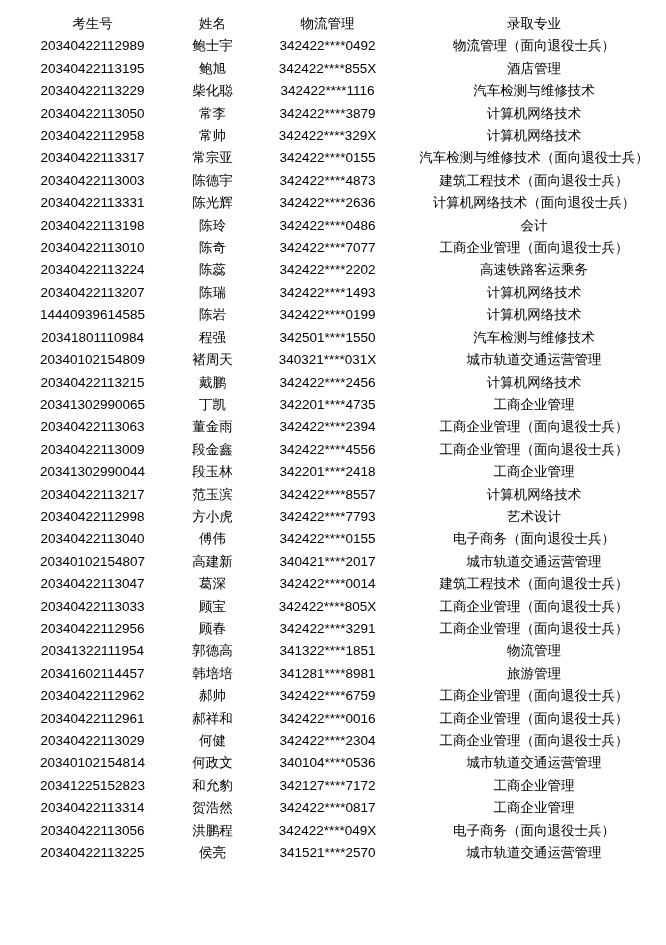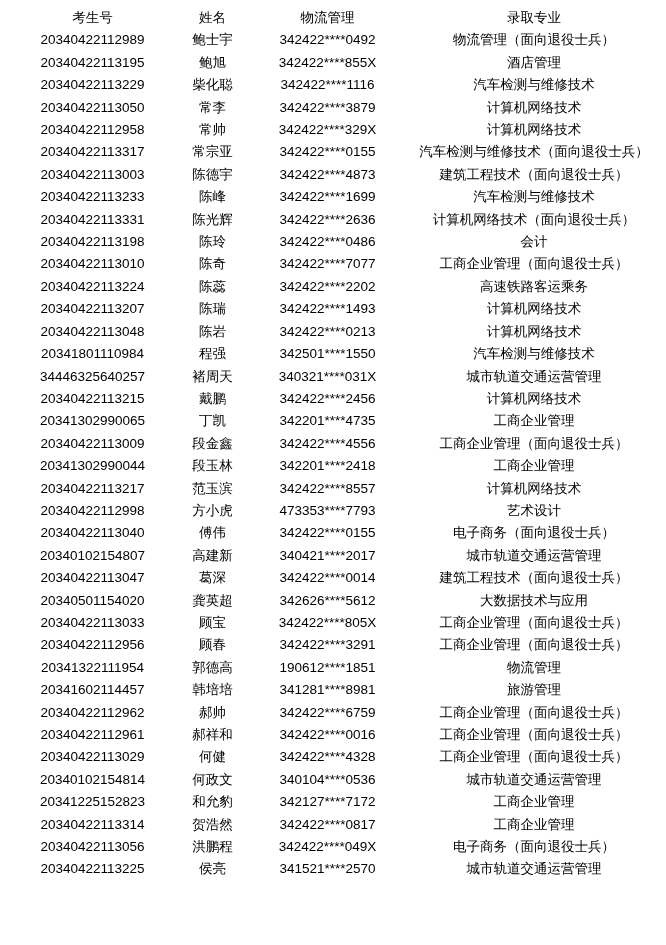--- a/index.html
+++ b/index.html
@@ -12,21 +12,21 @@
     background: #ffffff;
     color: #000000;
     font-family: "Liberation Sans", sans-serif;
     font-size: 13.5px;
     overflow: hidden;
   }
   table.roster {
     border-collapse: collapse;
     table-layout: fixed;
     width: 666px;
-    margin-top: 7px;
+    margin-top: 13px;
   }
   table.roster th,
   table.roster td {
     font-weight: normal;
     text-align: center;
     height: 22.4px;
     line-height: 22.4px;
     padding: 0;
     white-space: nowrap;
     overflow: visible;
@@ -96,26 +96,20 @@
           <td>342422****0155</td>
           <td>汽车检测与维修技术（面向退役士兵）</td>
         </tr>
         <tr>
           <td>20340422113003</td>
           <td>陈德宇</td>
           <td>342422****4873</td>
           <td>建筑工程技术（面向退役士兵）</td>
         </tr>
         <tr>
-          <td>20340422113233</td>
-          <td>陈峰</td>
-          <td>342422****1699</td>
-          <td>汽车检测与维修技术</td>
-        </tr>
-        <tr>
           <td>20340422113331</td>
           <td>陈光辉</td>
           <td>342422****2636</td>
           <td>计算机网络技术（面向退役士兵）</td>
         </tr>
         <tr>
           <td>20340422113198</td>
           <td>陈玲</td>
           <td>342422****0486</td>
           <td>会计</td>
@@ -132,71 +126,77 @@
           <td>342422****2202</td>
           <td>高速铁路客运乘务</td>
         </tr>
         <tr>
           <td>20340422113207</td>
           <td>陈瑞</td>
           <td>342422****1493</td>
           <td>计算机网络技术</td>
         </tr>
         <tr>
-          <td>20340422113048</td>
+          <td>14440939614585</td>
           <td>陈岩</td>
-          <td>342422****0213</td>
+          <td>342422****0199</td>
           <td>计算机网络技术</td>
         </tr>
         <tr>
           <td>20341801110984</td>
           <td>程强</td>
           <td>342501****1550</td>
           <td>汽车检测与维修技术</td>
         </tr>
         <tr>
-          <td>34446325640257</td>
+          <td>20340102154809</td>
           <td>褚周天</td>
           <td>340321****031X</td>
           <td>城市轨道交通运营管理</td>
         </tr>
         <tr>
           <td>20340422113215</td>
           <td>戴鹏</td>
           <td>342422****2456</td>
           <td>计算机网络技术</td>
         </tr>
         <tr>
           <td>20341302990065</td>
           <td>丁凯</td>
           <td>342201****4735</td>
           <td>工商企业管理</td>
         </tr>
         <tr>
+          <td>20340422113063</td>
+          <td>董金雨</td>
+          <td>342422****2394</td>
+          <td>工商企业管理（面向退役士兵）</td>
+        </tr>
+        <tr>
           <td>20340422113009</td>
           <td>段金鑫</td>
           <td>342422****4556</td>
           <td>工商企业管理（面向退役士兵）</td>
         </tr>
         <tr>
           <td>20341302990044</td>
           <td>段玉林</td>
           <td>342201****2418</td>
           <td>工商企业管理</td>
         </tr>
         <tr>
           <td>20340422113217</td>
           <td>范玉滨</td>
           <td>342422****8557</td>
           <td>计算机网络技术</td>
         </tr>
         <tr>
           <td>20340422112998</td>
           <td>方小虎</td>
-          <td>473353****7793</td>
+          <td>342422****7793</td>
           <td>艺术设计</td>
         </tr>
         <tr>
           <td>20340422113040</td>
           <td>傅伟</td>
           <td>342422****0155</td>
           <td>电子商务（面向退役士兵）</td>
         </tr>
         <tr>
           <td>20340102154807</td>
@@ -204,41 +204,35 @@
           <td>340421****2017</td>
           <td>城市轨道交通运营管理</td>
         </tr>
         <tr>
           <td>20340422113047</td>
           <td>葛深</td>
           <td>342422****0014</td>
           <td>建筑工程技术（面向退役士兵）</td>
         </tr>
         <tr>
-          <td>20340501154020</td>
-          <td>龚英超</td>
-          <td>342626****5612</td>
-          <td>大数据技术与应用</td>
-        </tr>
-        <tr>
           <td>20340422113033</td>
           <td>顾宝</td>
           <td>342422****805X</td>
           <td>工商企业管理（面向退役士兵）</td>
         </tr>
         <tr>
           <td>20340422112956</td>
           <td>顾春</td>
           <td>342422****3291</td>
           <td>工商企业管理（面向退役士兵）</td>
         </tr>
         <tr>
           <td>20341322111954</td>
           <td>郭德高</td>
-          <td>190612****1851</td>
+          <td>341322****1851</td>
           <td>物流管理</td>
         </tr>
         <tr>
           <td>20341602114457</td>
           <td>韩培培</td>
           <td>341281****8981</td>
           <td>旅游管理</td>
         </tr>
         <tr>
           <td>20340422112962</td>
@@ -248,21 +242,21 @@
         </tr>
         <tr>
           <td>20340422112961</td>
           <td>郝祥和</td>
           <td>342422****0016</td>
           <td>工商企业管理（面向退役士兵）</td>
         </tr>
         <tr>
           <td>20340422113029</td>
           <td>何健</td>
-          <td>342422****4328</td>
+          <td>342422****2304</td>
           <td>工商企业管理（面向退役士兵）</td>
         </tr>
         <tr>
           <td>20340102154814</td>
           <td>何政文</td>
           <td>340104****0536</td>
           <td>城市轨道交通运营管理</td>
         </tr>
         <tr>
           <td>20341225152823</td>

